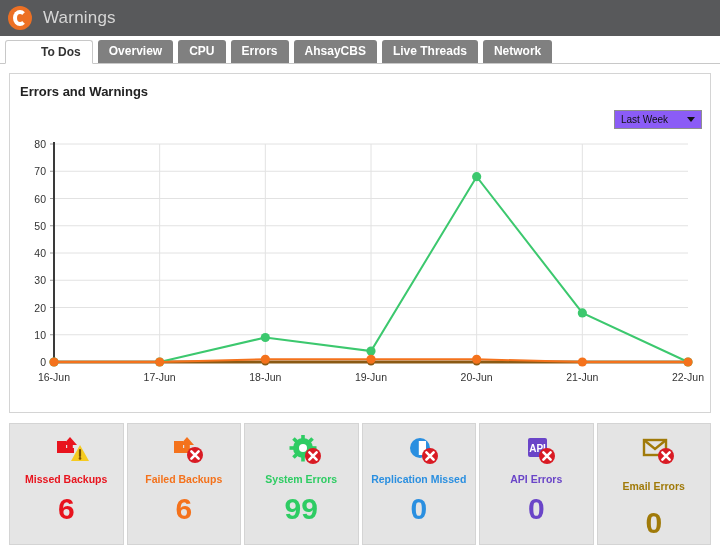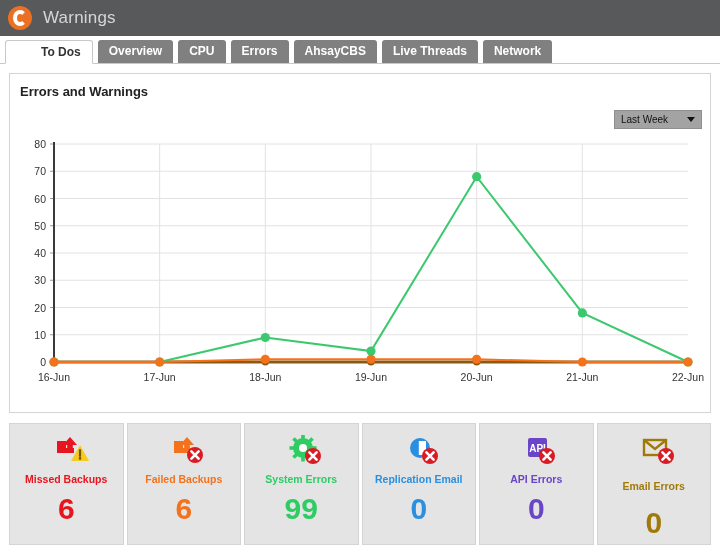--- a/index.html
+++ b/index.html
@@ -89,21 +89,21 @@
     font-weight: bold;
     color: #222222;
     padding: 10px 0 0 10px;
   }
   .range-select {
     position: absolute;
     right: 8px;
     top: 36px;
     width: 88px; height: 19px;
     border: 1px solid #8f8f8f;
-    background: #a3a3a3;
+    background: #8b5cf6;
     font-size: 10px;
     color: #111;
     display: flex;
     align-items: center;
     padding-left: 6px;
     cursor: pointer;
   }
   .range-select .caret {
     position: absolute;
     right: 6px; top: 6px;
@@ -309,21 +309,21 @@
     <div class="card">
       <div class="card-icon">
         <svg width="38" height="34" viewBox="0 0 38 34">
           <circle cx="15" cy="13" r="10" fill="#2a8fe0"></circle>
           <path d="M13,6 h8 v14 h-8 z" fill="#ffffff"></path>
           <path d="M13,6 v14" stroke="#2a8fe0" stroke-width="1.6"></path>
           <circle cx="25" cy="21" r="8" fill="#d91b24"></circle>
           <path d="M21.4,17.4 L28.6,24.6 M28.6,17.4 L21.4,24.6" stroke="#fff" stroke-width="2.6" stroke-linecap="round"></path>
         </svg>
       </div>
-      <div class="card-label" style="color: rgb(42, 143, 224);">Replication Email</div>
+      <div class="card-label" style="color: rgb(42, 143, 224);">Replication Missed</div>
       <div class="card-value" style="color: rgb(42, 143, 224);">0</div>
     </div>
     <div class="card">
       <div class="card-icon">
         <svg width="38" height="34" viewBox="0 0 38 34">
           <rect x="5" y="3" width="19" height="19" rx="2" fill="#6a45c8"></rect>
           <text x="14.5" y="16.5" fill="#ffffff" font-size="10" font-weight="bold" text-anchor="middle" font-family="&quot;Liberation Sans&quot;, sans-serif">API</text>
           <circle cx="24" cy="21" r="8" fill="#d91b24"></circle>
           <path d="M20.4,17.4 L27.6,24.6 M27.6,17.4 L20.4,24.6" stroke="#fff" stroke-width="2.6" stroke-linecap="round"></path>
         </svg>

